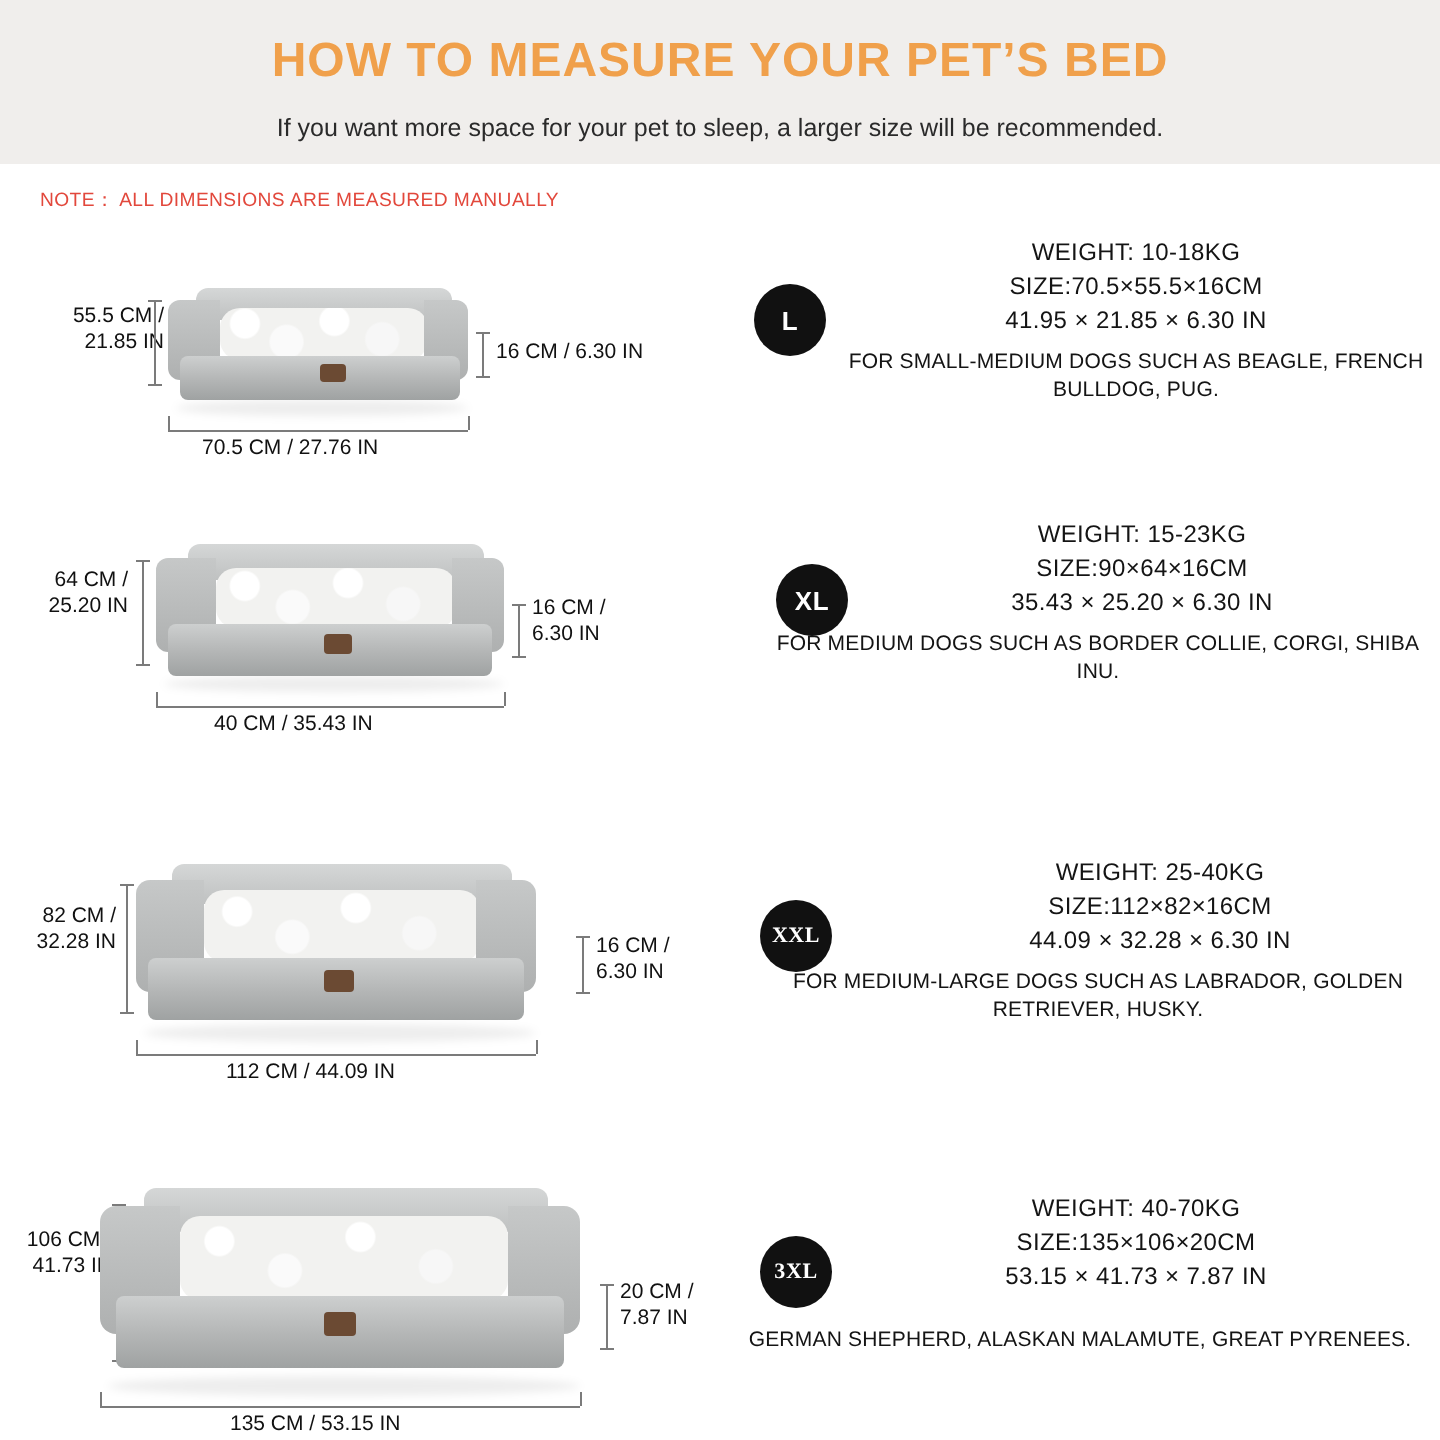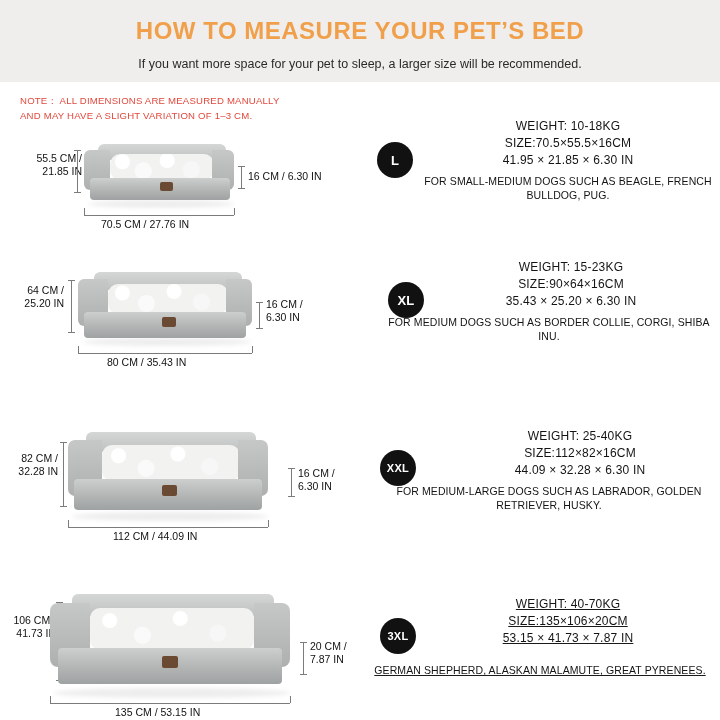--- a/index.html
+++ b/index.html
@@ -157,21 +157,21 @@
     border-radius: 50%;
     width: 36px;
     height: 36px;
     display: flex;
     align-items: center;
     justify-content: center;
     font-size: 13px;
     font-weight: bold;
     letter-spacing: 0.3px;
   }
-  .badge.small-text { font-size: 11px; }
+  .badge.small-text { font-size: 11px; font-family: Liberation Serif, serif; }
   .spec {
     position: absolute;
     text-align: center;
   }
   .spec .line {
     font-size: 12px;
     line-height: 17px;
     color: #141414;
     letter-spacing: 0.2px;
     white-space: nowrap;
@@ -189,21 +189,20 @@
 
 <div class="page">
 
   <div class="header">
     <div class="title">HOW TO MEASURE YOUR PET’S BED</div>
     <div class="subtitle">If you want more space for your pet to sleep, a larger size will be recommended.</div>
   </div>
 
   <div class="note">
     <div>NOTE： ALL DIMENSIONS ARE MEASURED MANUALLY</div>
-    <div>AND MAY HAVE A SLIGHT VARIATION OF 1–3 CM.</div>
   </div>
 
   <div class="row" style="top:130px;height:110px;">
     <div class="row-left">
 
       <div class="dim-label right-align" style="left:20px;top:22px;width:62px;">
         <div>55.5 CM /</div>
         <div>21.85 IN</div>
       </div>
 
@@ -269,21 +268,21 @@
       <div class="vline" style="left:259px;top:40px;height:26px;"></div>
       <div class="tick-h" style="left:256px;top:66px;"></div>
       <div class="dim-label" style="left:266px;top:36px;">
         <div>16 CM /</div>
         <div>6.30 IN</div>
       </div>
 
       <div class="tick-v" style="left:78px;top:84px;"></div>
       <div class="hline" style="left:78px;top:91px;width:174px;"></div>
       <div class="tick-v" style="left:252px;top:84px;"></div>
-      <div class="dim-label" style="left:107px;top:94px;">80 CM / 35.43 IN</div>
+      <div class="dim-label" style="left:107px;top:94px;">40 CM / 35.43 IN</div>
     </div>
 
     <div class="row-right">
       <div class="badge" style="left:30px;top:20px;text-align:right;">XL</div>
       <div class="spec" style="left:68px;top:-3px;width:290px;">
         <div class="line">WEIGHT: 15-23KG</div>
         <div class="line">SIZE:90×64×16CM</div>
         <div class="line">35.43 × 25.20 × 6.30 IN</div>
         <div class="desc" style="margin-left:-42px;width:330px;">FOR MEDIUM DOGS SUCH AS BORDER COLLIE, CORGI, SHIBA INU.</div>
       </div>
@@ -364,21 +363,21 @@
       </div>
 
       <div class="tick-v" style="left:50px;top:104px;"></div>
       <div class="hline" style="left:50px;top:111px;width:240px;"></div>
       <div class="tick-v" style="left:290px;top:104px;"></div>
       <div class="dim-label" style="left:115px;top:114px;">135 CM / 53.15 IN</div>
     </div>
 
     <div class="row-right">
       <div class="badge small-text" style="left:22px;top:26px;">3XL</div>
-      <div class="spec" style="left:62px;top:4px;width:296px;text-decoration:underline;">
+      <div class="spec" style="left:62px;top:4px;width:296px;">
         <div class="line">WEIGHT: 40-70KG</div>
         <div class="line">SIZE:135×106×20CM</div>
         <div class="line">53.15 × 41.73 × 7.87 IN</div>
         <div class="desc" style="margin-top:16px;margin-left:-50px;width:340px;">GERMAN SHEPHERD, ALASKAN MALAMUTE, GREAT PYRENEES.</div>
       </div>
     </div>
   </div>
 
 </div>
 

